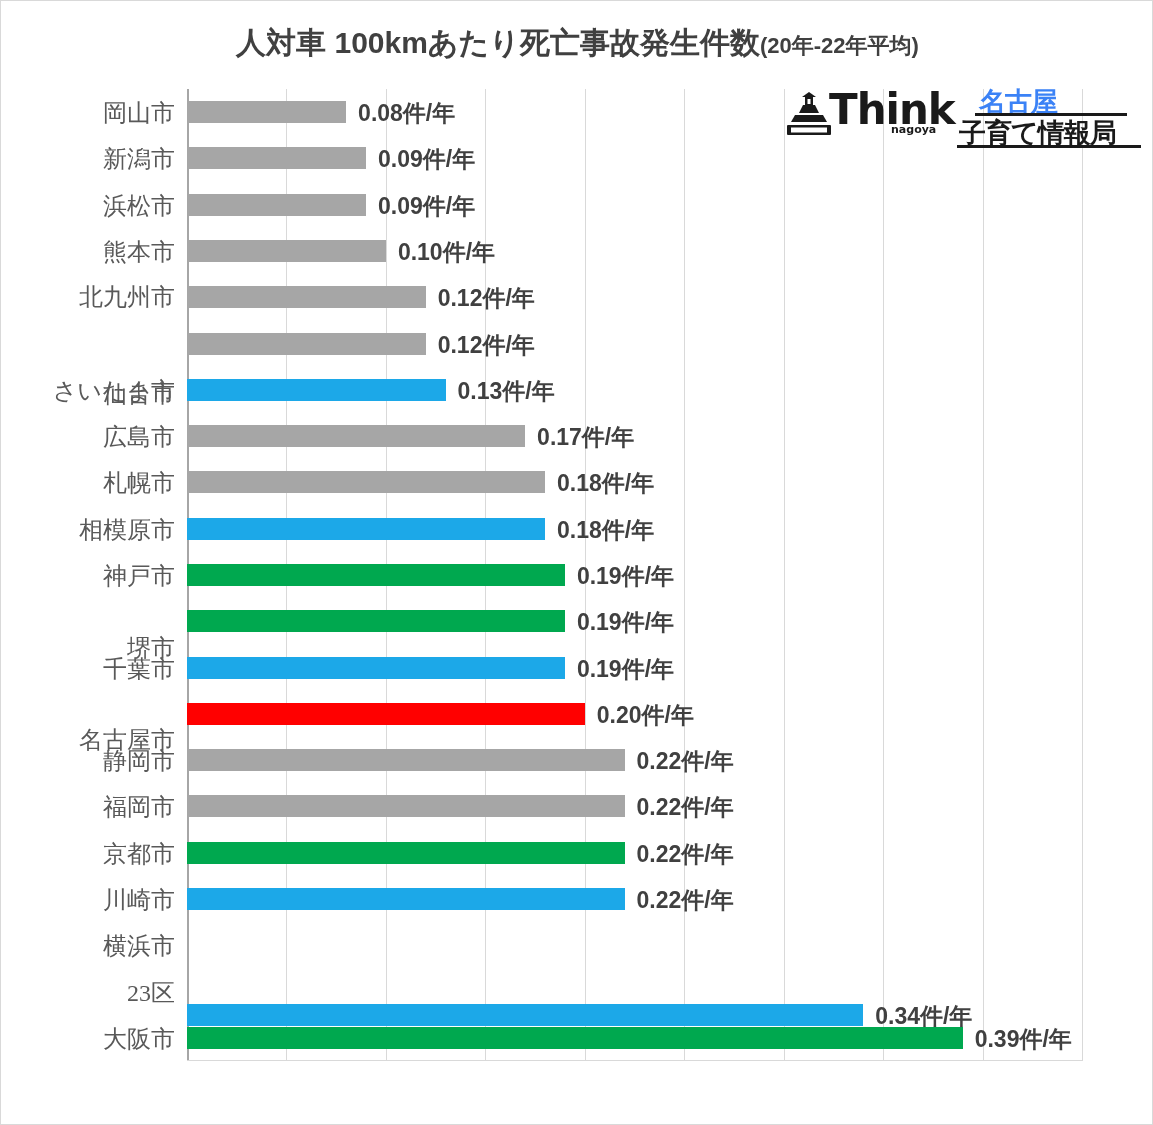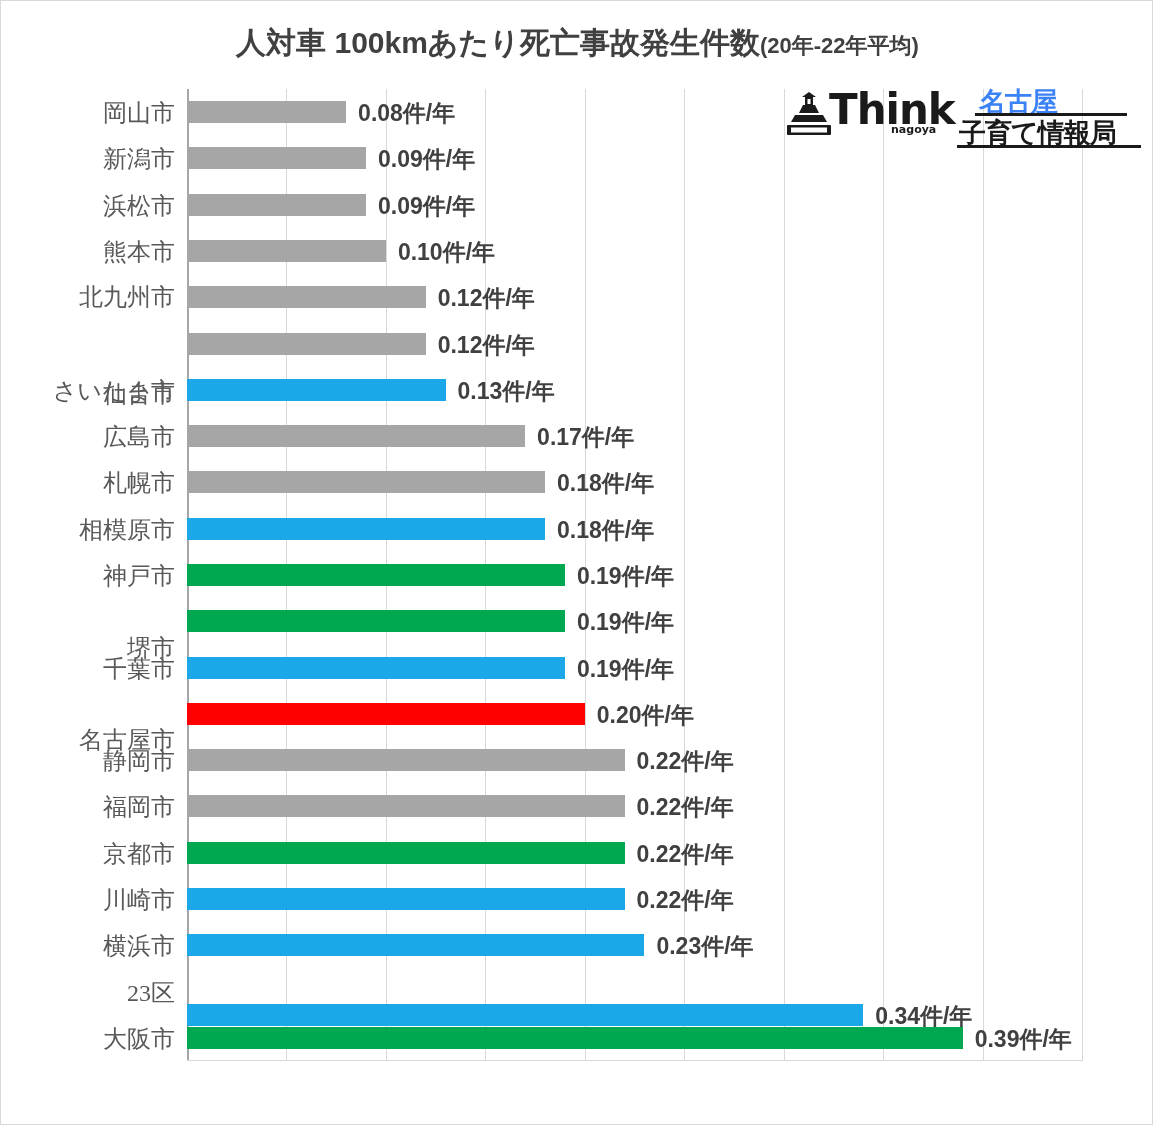--- a/index.html
+++ b/index.html
@@ -255,24 +255,20 @@
         <div class="bar" style="width: 437.556px; background: rgb(166, 166, 166); top: 12.1429px;"></div>
         <div class="bar-label" style="left: 449.556px; top: 9.14286px;">0.22件/年</div>
       </div>
       <div class="row" style="top: 740.571px; height: 46.2857px;">
         <div class="bar" style="width: 437.556px; background: rgb(0, 168, 79); top: 12.1429px;"></div>
         <div class="bar-label" style="left: 449.556px; top: 9.14286px;">0.22件/年</div>
       </div>
       <div class="row" style="top: 786.857px; height: 46.2857px;">
         <div class="bar" style="width: 437.556px; background: rgb(28, 168, 232); top: 12.1429px;"></div>
         <div class="bar-label" style="left: 449.556px; top: 9.14286px;">0.22件/年</div>
-      </div>
-      <div class="row" style="top: 833.143px; height: 46.2857px;">
-        <div class="bar" style="width: 457.444px; background: rgb(28, 168, 232); top: 12.1429px;"></div>
-        <div class="bar-label" style="left: 469.444px; top: 9.14286px;">0.23件/年</div>
       </div>
       <div class="row" style="top: 903px; height: 46.2857px; padding-left: 40px;">
         <div class="bar" style="width: 676.222px; background: rgb(28, 168, 232); top: 12.1429px;"></div>
         <div class="bar-label" style="left: 688.222px; top: 9.14286px;">0.34件/年</div>
       </div>
       <div class="row" style="top: 925.714px; height: 46.2857px;">
         <div class="bar" style="width: 775.667px; background: rgb(0, 168, 79); top: 12.1429px;"></div>
         <div class="bar-label" style="left: 787.667px; top: 9.14286px;">0.39件/年</div>
       </div>
     </div>

